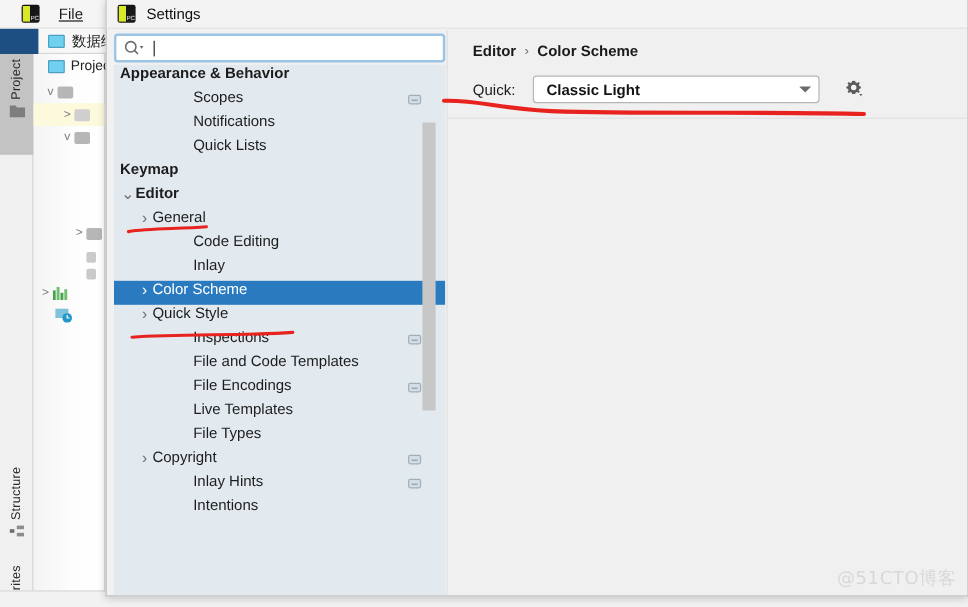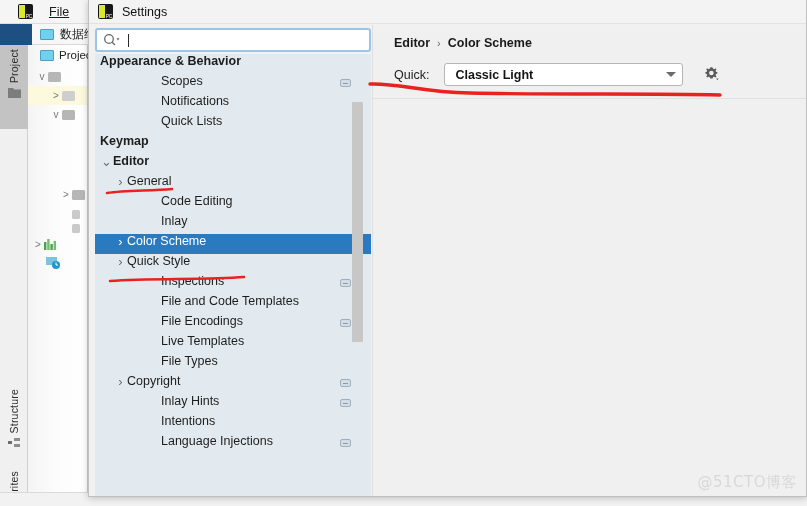--- a/index.html
+++ b/index.html
@@ -434,24 +434,20 @@
             <span class="arrow" style="font-size: 13px;">›</span>
             <span class="st-label">Copyright</span>
             <span class="badge"></span>
           </div>
           <div class="st-row ind1">
             <span class="st-label">Inlay Hints</span>
             <span class="badge"></span>
           </div>
           <div class="st-row ind1">
             <span class="st-label">Intentions</span>
-          </div>
-          <div class="st-row ind1">
-            <span class="st-label">Language Injections</span>
-            <span class="badge"></span>
           </div>
         </div>
       <div id="tree-scrollbar-track">
         <div id="tree-scrollbar-thumb"></div>
       </div>
     </div>
 
     <div id="content-panel">
       <div id="breadcrumb">
         <span>Editor</span>

